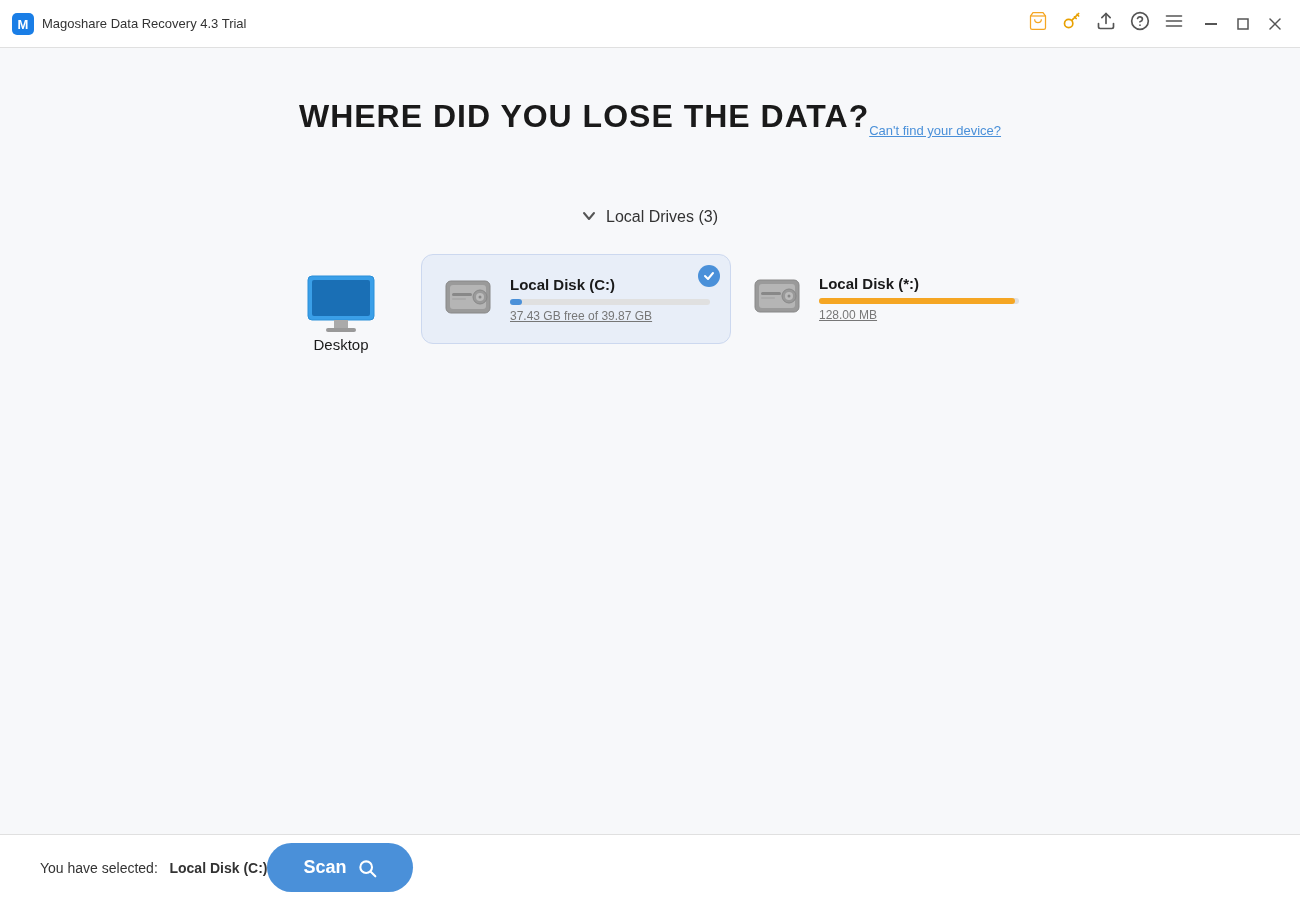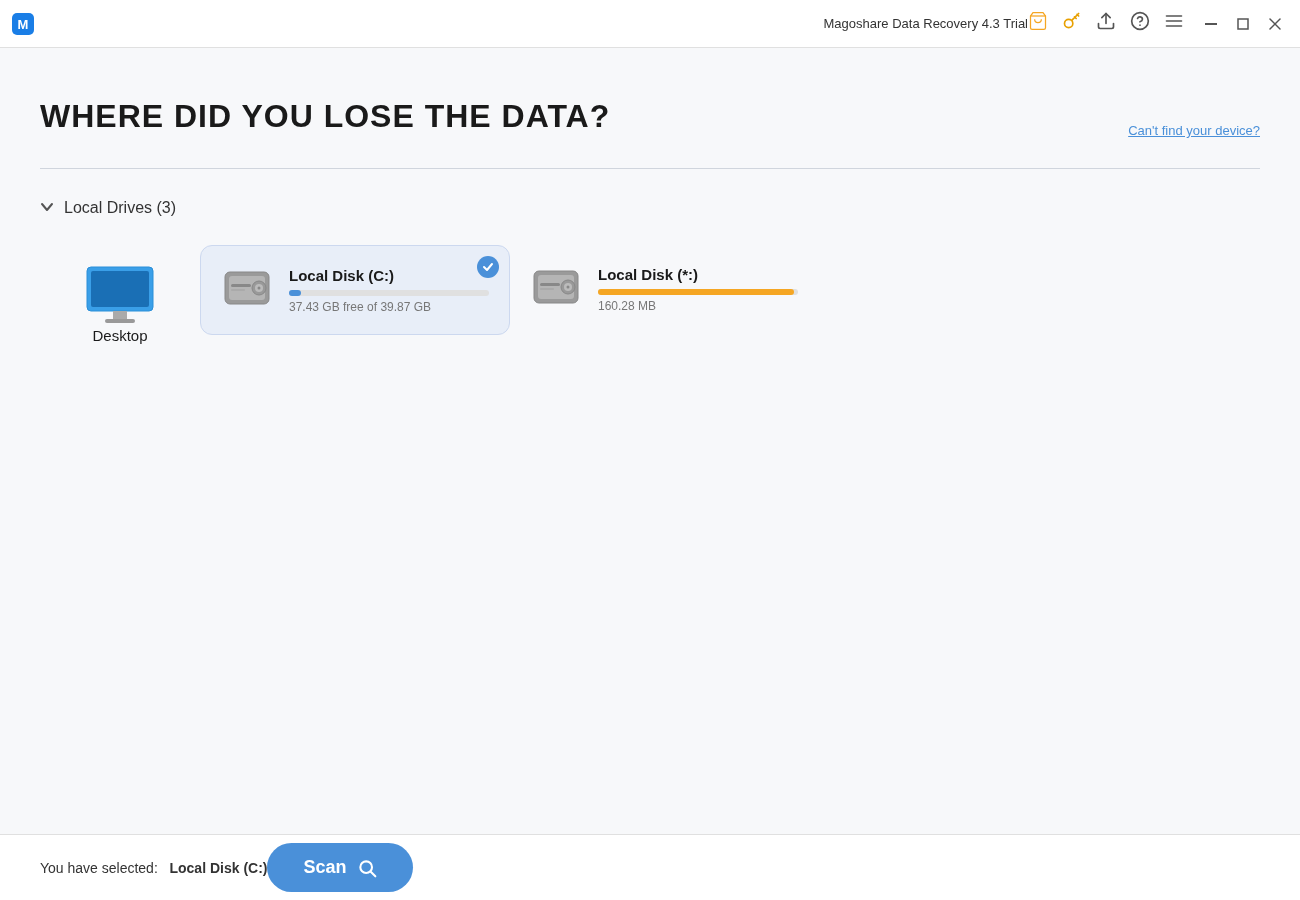--- a/index.html
+++ b/index.html
@@ -26,21 +26,20 @@
     .title-bar-logo {
       width: 22px;
       height: 22px;
       margin-right: 8px;
       flex-shrink: 0;
     }
     .title-bar-title {
       font-size: 13px;
       color: #333;
       flex: 1;
-      text-align: right;
     }
     .title-bar-icons {
       display: flex;
       align-items: center;
       gap: 14px;
     }
     .title-bar-icon {
       font-size: 18px;
       cursor: pointer;
       color: #555;
@@ -66,20 +65,21 @@
     }
 
     
     .main-content {
       flex: 1;
       background: #f7f8fa;
       display: flex;
       flex-direction: column;
       padding: 0 40px;
       overflow: hidden;
+      align-items: center;
     }
 
     
     .header {
       display: flex;
       align-items: flex-start;
       justify-content: space-between;
       padding-top: 50px;
       padding-bottom: 30px;
     }
@@ -105,20 +105,21 @@
       border-top: 1px solid #d0d5dd;
       margin-bottom: 30px;
     }
 
     
     .section-header {
       display: flex;
       align-items: center;
       gap: 10px;
       margin-bottom: 28px;
+      margin-top: 9px;
     }
     .section-chevron {
       color: #555;
       font-size: 14px;
     }
     .section-label {
       font-size: 16px;
       color: #333;
       font-weight: 500;
     }
@@ -171,20 +172,21 @@
     }
     .drive-bar {
       height: 100%;
       border-radius: 3px;
     }
     .drive-bar.blue { background: #4a90d9; }
     .drive-bar.orange { background: #f5a623; }
     .drive-size {
       font-size: 12px;
       color: #777;
+      text-decoration: underline;
     }
     .checkmark-badge {
       position: absolute;
       top: 10px;
       right: 10px;
       width: 22px;
       height: 22px;
       background: #4a90d9;
       border-radius: 50%;
       display: flex;
@@ -391,21 +393,21 @@
             <circle cx="38" cy="26" r="1.5" fill="#888"></circle>
             <rect x="10" y="22" width="20" height="3" rx="1.5" fill="#888"></rect>
             <rect x="10" y="27" width="14" height="2" rx="1" fill="#aaa"></rect>
           </svg>
         </div>
         <div class="drive-info">
           <div class="drive-name">Local Disk (*:)</div>
           <div class="drive-bar-container">
             <div class="drive-bar orange" style="width: 98%"></div>
           </div>
-          <div class="drive-size">160.28 MB</div>
+          <div class="drive-size">128.00 MB</div>
         </div>
       </div>
     </div>
 
   </div>
 </div>
 
 <div class="footer">
   <div class="footer-selected-text">
     <span>You have selected:</span>

